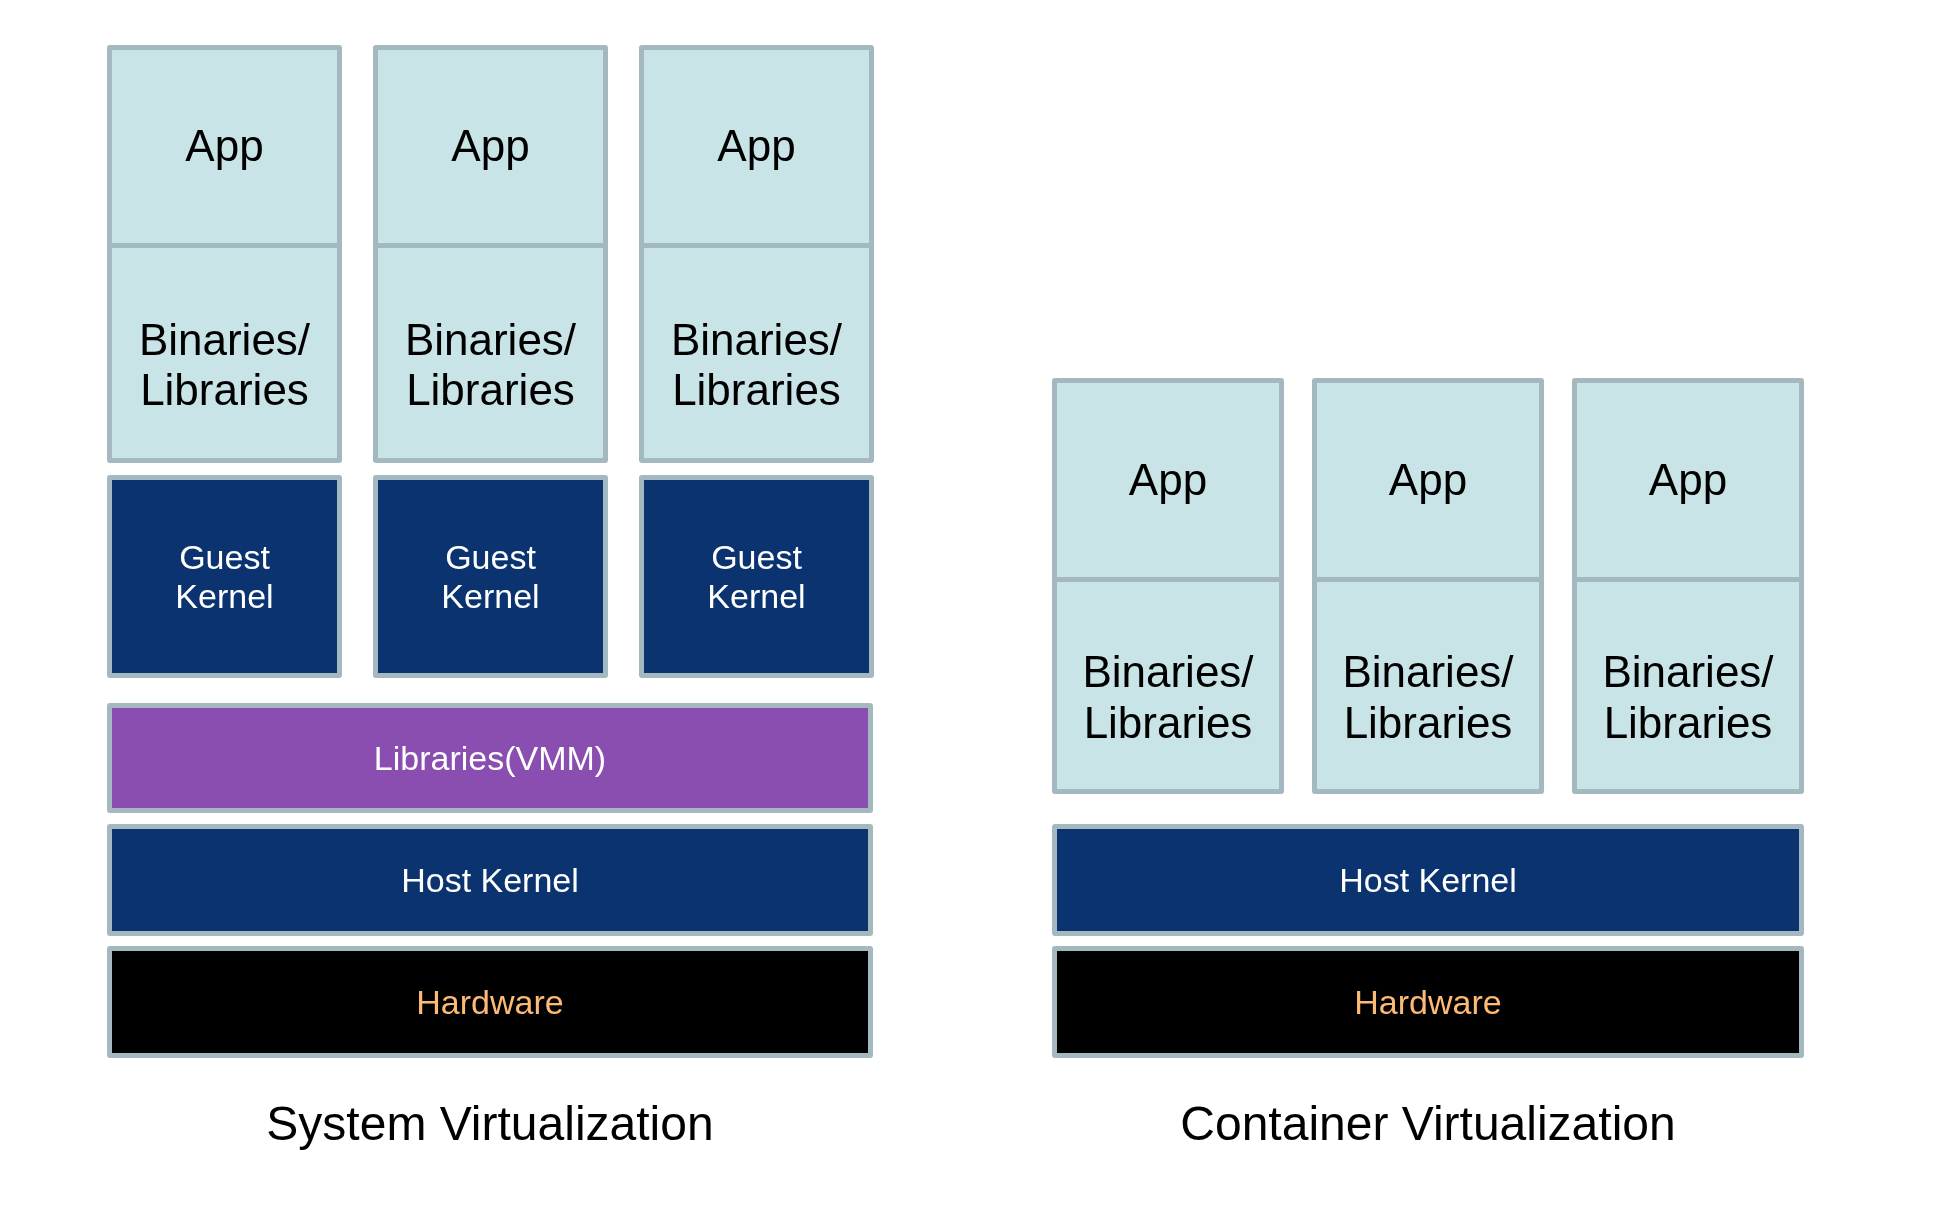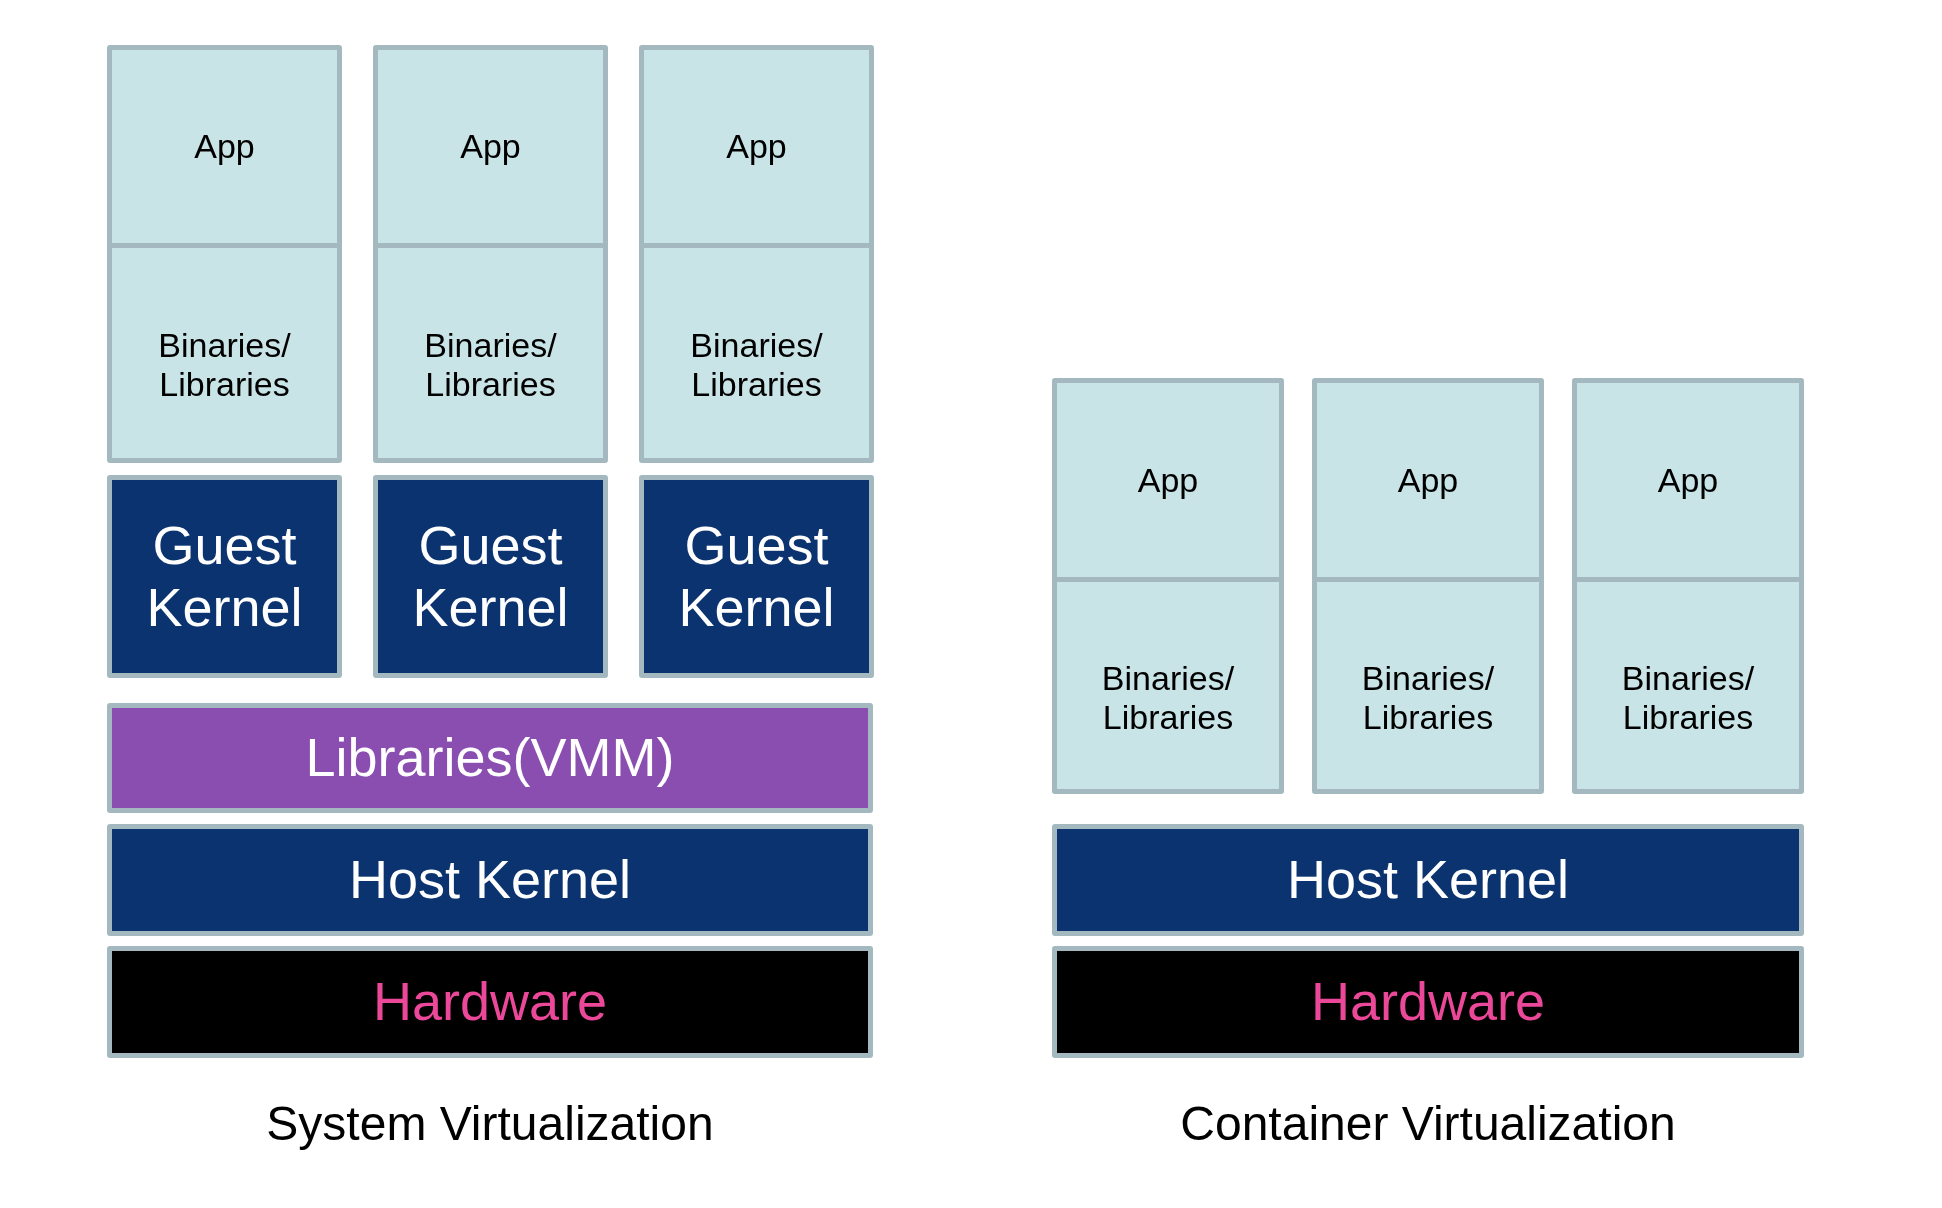--- a/index.html
+++ b/index.html
@@ -20,46 +20,46 @@
     overflow:hidden;
   }
   .box{
     position:absolute;
     border:5px solid var(--border);
     border-radius:3px;
     display:flex;
     align-items:center;
     justify-content:center;
     text-align:center;
-    font-size:54px;
+    font-size:34px;
     line-height:1.14;
     color:var(--ink);
   }
   .vm-col{
     position:absolute;
     border:5px solid var(--border);
     border-radius:3px;
     background:var(--light);
     display:flex;
     flex-direction:column;
   }
   .cell{
     display:flex;
     align-items:center;
     justify-content:center;
     text-align:center;
-    font-size:34px;
+    font-size:44px;
     line-height:1.14;
     color:var(--ink);
   }
   .cell-app{border-bottom:5px solid var(--border);}
   .cell-libs{flex:1;margin-top:24px;}
   .fill-navy{background:var(--navy);color:#ffffff;}
   .fill-purple{background:var(--purple);color:#ffffff;}
-  .fill-hw{background:var(--hw);color:#ec4899;}
+  .fill-hw{background:var(--hw);color:#fdba74;}
   .two-line span{display:block;}
   .caption{
     position:absolute;
     text-align:center;
     font-size:48px;
     color:var(--ink);
     margin-top:18px;
   }
 
   

